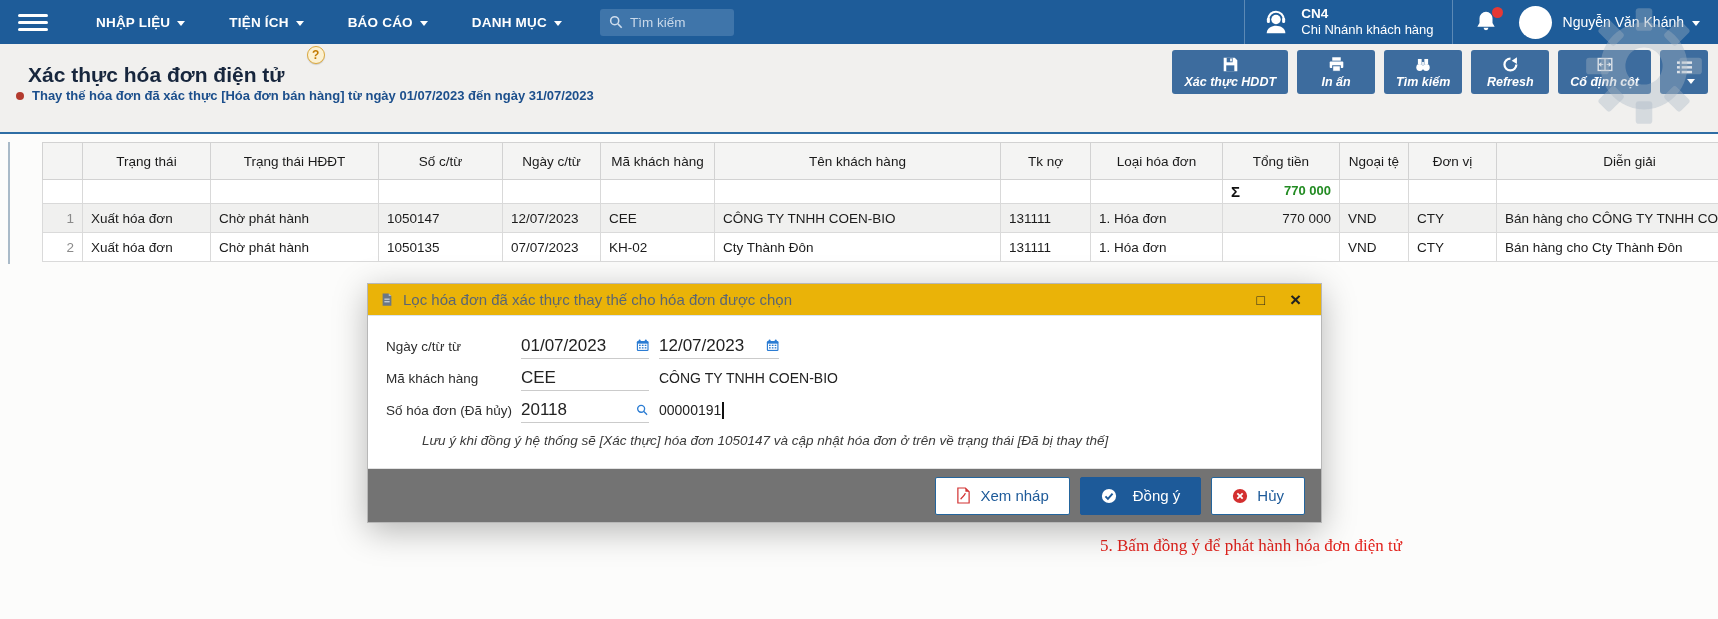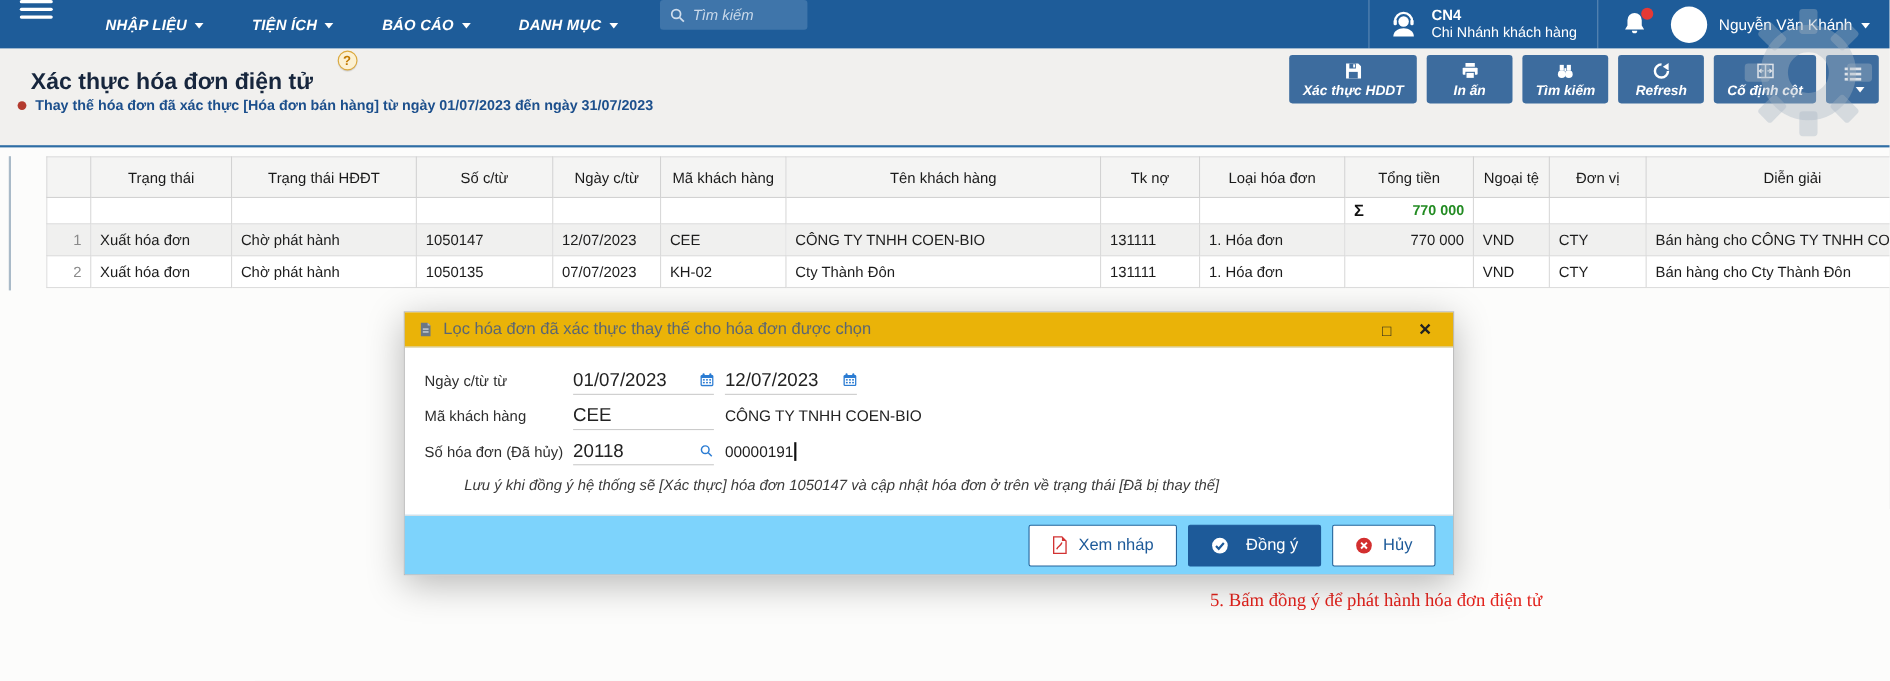--- a/index.html
+++ b/index.html
@@ -3,21 +3,21 @@
 <meta charset="utf-8">
 <style>
   html,body{margin:0;padding:0;background:#e9e9e9;}
   *{box-sizing:border-box;}
   .screen{position:relative;width:1718px;height:619px;overflow:hidden;background:#fcfcfb;
           font-family:"Liberation Sans",sans-serif;}
 
   
   .navbar{position:absolute;top:0;left:0;right:0;height:44px;background:#1e5c99;color:#fff;
           display:flex;align-items:center;z-index:10;}
-  .nav-left{display:flex;padding-left:12px;height:100%;font-style:italic;}
+  .nav-left{display:flex;align-items:center;padding-left:12px;height:100%;}
   .hamburger{width:30px;display:flex;flex-direction:column;gap:4px;margin:0 26px 0 6px;cursor:pointer;}
   .hamburger span{display:block;height:3px;border-radius:2px;background:#fff;}
   .menu-item{display:flex;align-items:center;gap:7px;padding:0 22px;height:44px;
              font-size:13.5px;font-weight:bold;letter-spacing:.2px;cursor:pointer;white-space:nowrap;}
   .caret-down{width:0;height:0;border-left:4px solid transparent;border-right:4px solid transparent;
               border-top:5px solid #fff;margin-top:2px;}
   .nav-search{margin-left:16px;width:134px;height:27px;background:#3f75aa;border-radius:3px;
               display:flex;align-items:center;gap:7px;padding:0 9px;cursor:text;}
   .nav-search .ph{color:#c9d9ea;font-size:13.5px;}
   .nav-right{margin-left:auto;display:flex;align-items:center;height:100%;}
@@ -87,21 +87,21 @@
         border-bottom:1px solid #cbcbcb;}
   .slot.s1{width:128px;flex:none;}
   .slot.s2{margin-left:10px;}
   .slot.s2-date{width:120px;}
   .slot.plain{border-bottom:none;width:320px;justify-content:flex-start;}
   .f-in{border:none;outline:none;background:transparent;font-family:"Liberation Sans",sans-serif;
         font-size:17px;color:#222;width:100%;padding:0;}
   .f-text{font-size:14px;color:#222;}
   .text-caret{display:inline-block;width:1.5px;height:17px;background:#111;margin-left:1px;}
   .modal-note{margin:7px 0 0 36px;font-style:italic;font-size:13.5px;color:#3a3a3a;white-space:nowrap;}
-  .modal-footer{position:absolute;left:0;right:0;bottom:0;height:54px;background:#7dd3fc;
+  .modal-footer{position:absolute;left:0;right:0;bottom:0;height:54px;background:#737373;
                 border-top:1px solid #e2e2e2;display:flex;align-items:center;
                 justify-content:flex-end;gap:10px;padding:0 16px;}
   .m-btn{height:38px;display:flex;align-items:center;gap:9px;padding:0 20px;background:#fff;
          border:1px solid #24659c;border-radius:2px;color:#1d5a99;font-size:15px;cursor:pointer;
          font-family:"Liberation Sans",sans-serif;}
   .m-btn.primary{background:#1d5a99;border-color:#1d5a99;color:#fff;gap:16px;}
 
   .annotation{position:absolute;left:1100px;top:536px;font-family:"Liberation Serif",serif;
               font-size:17px;color:#e2221c;white-space:nowrap;}
 </style>

